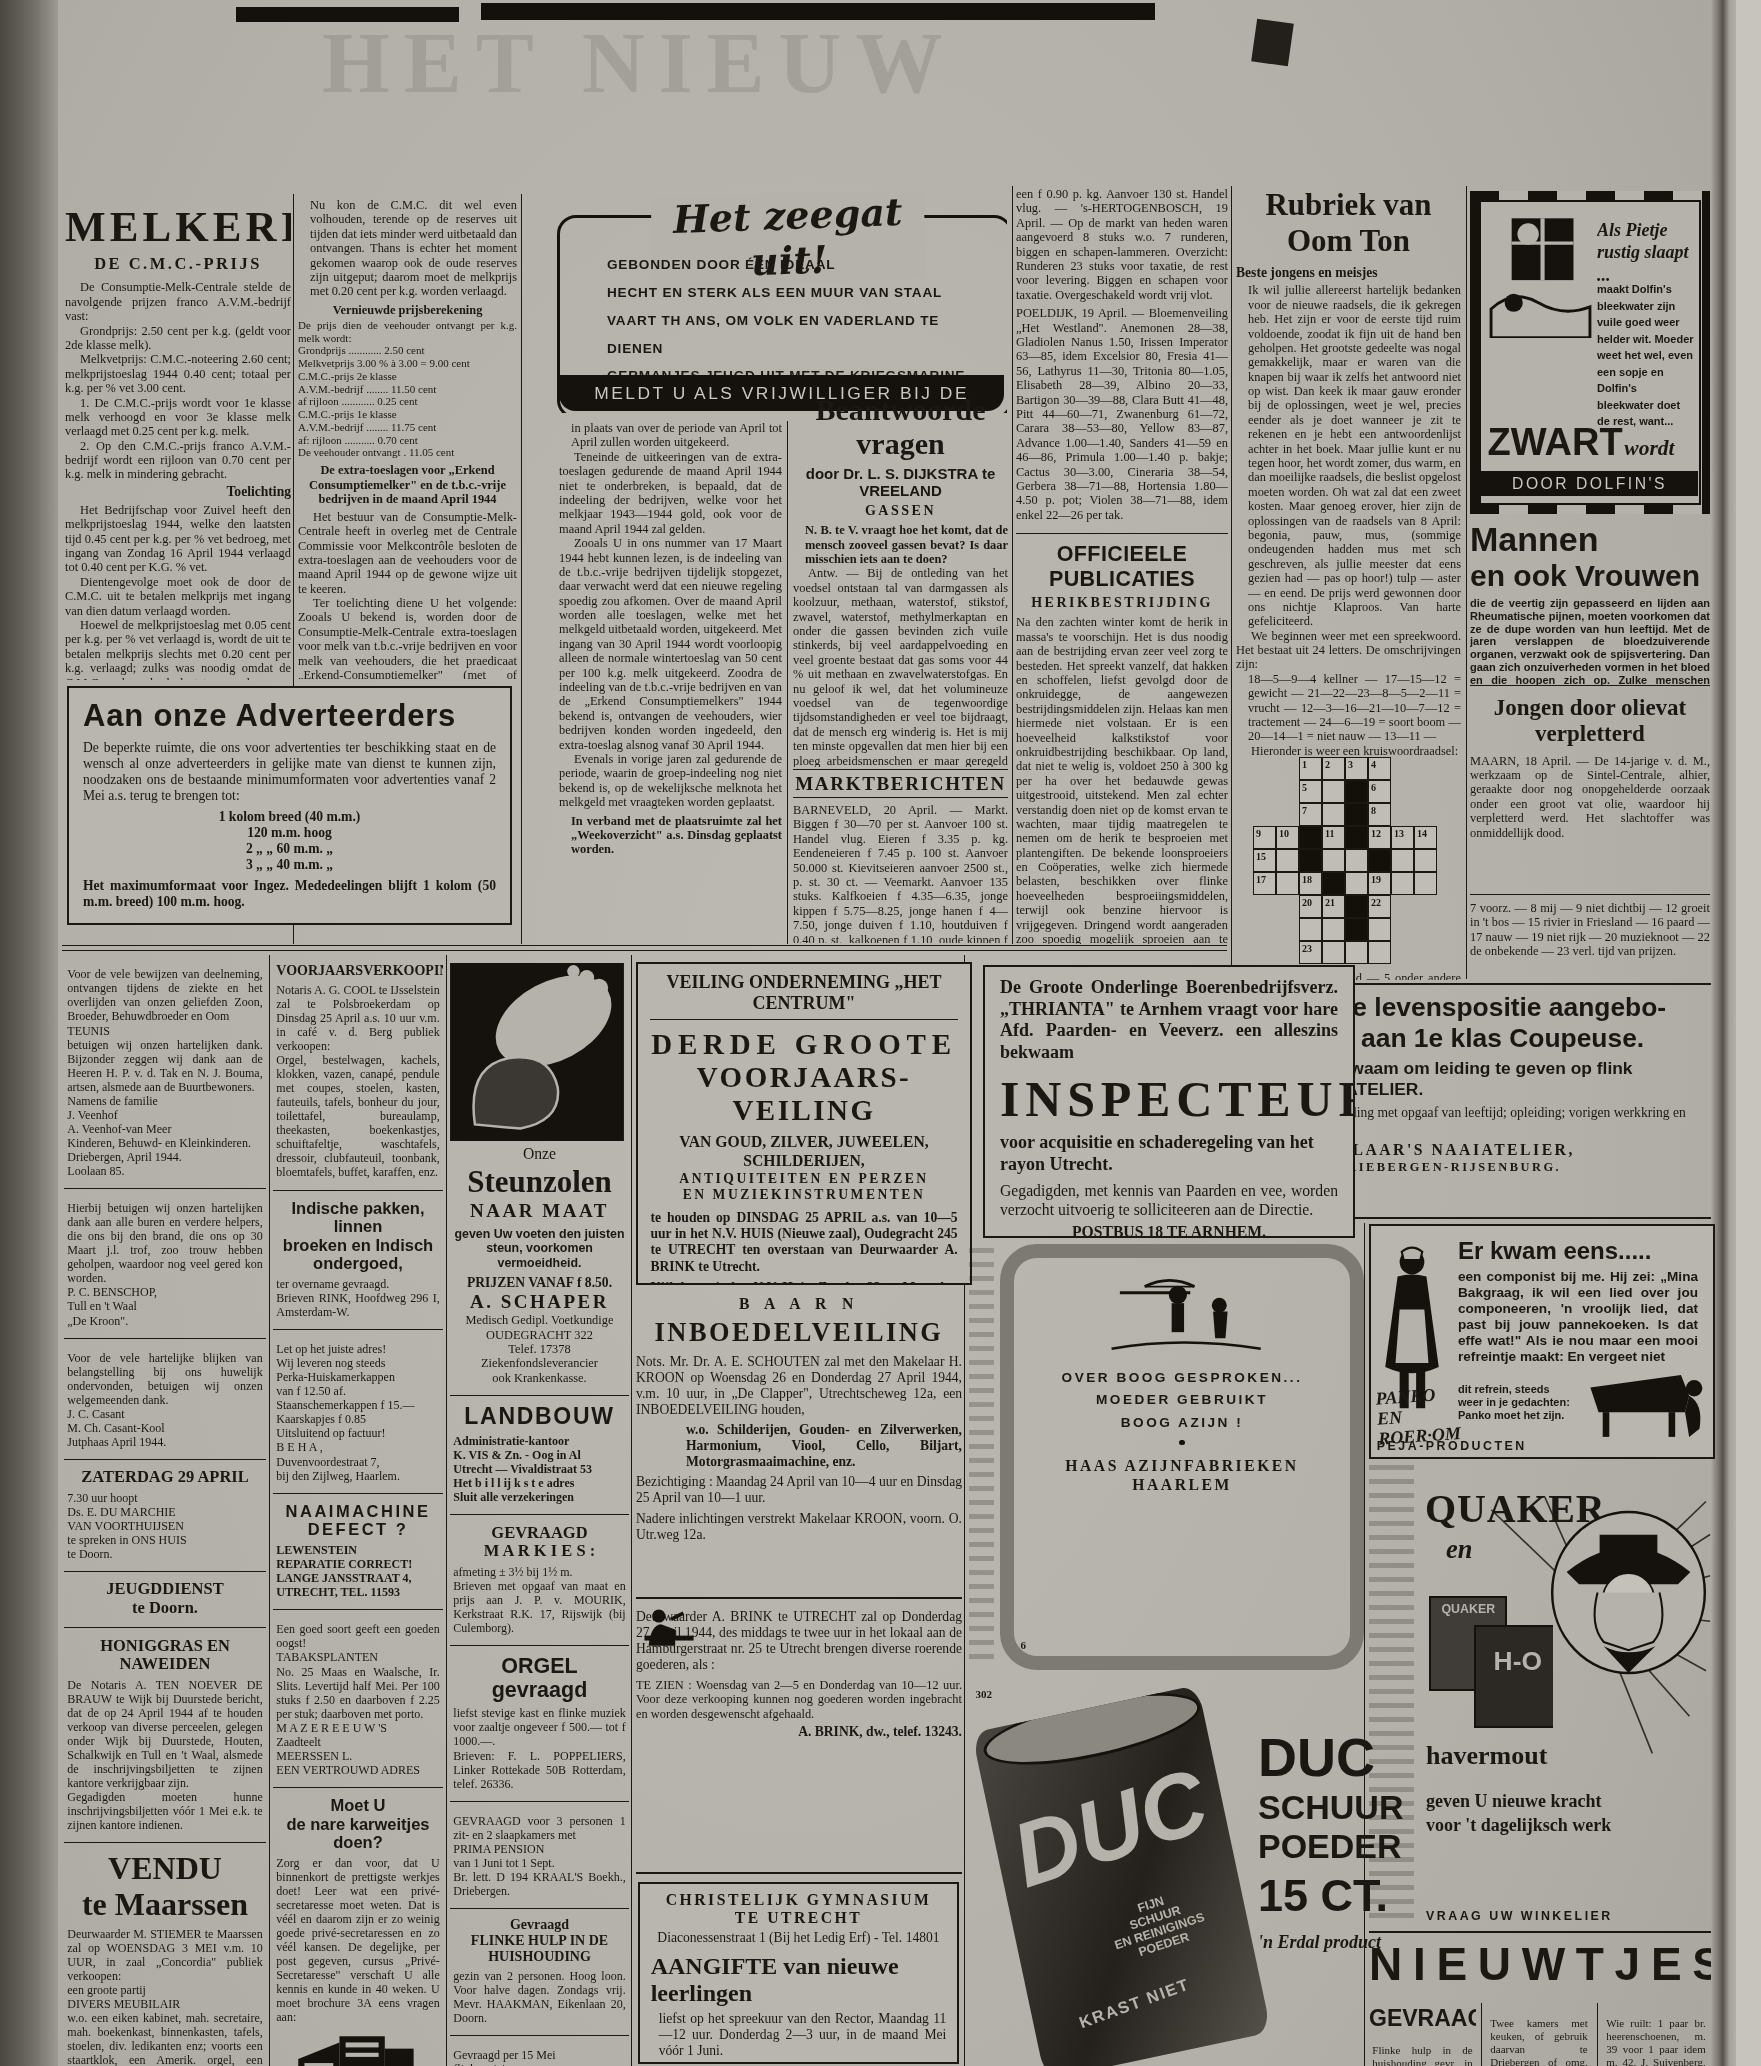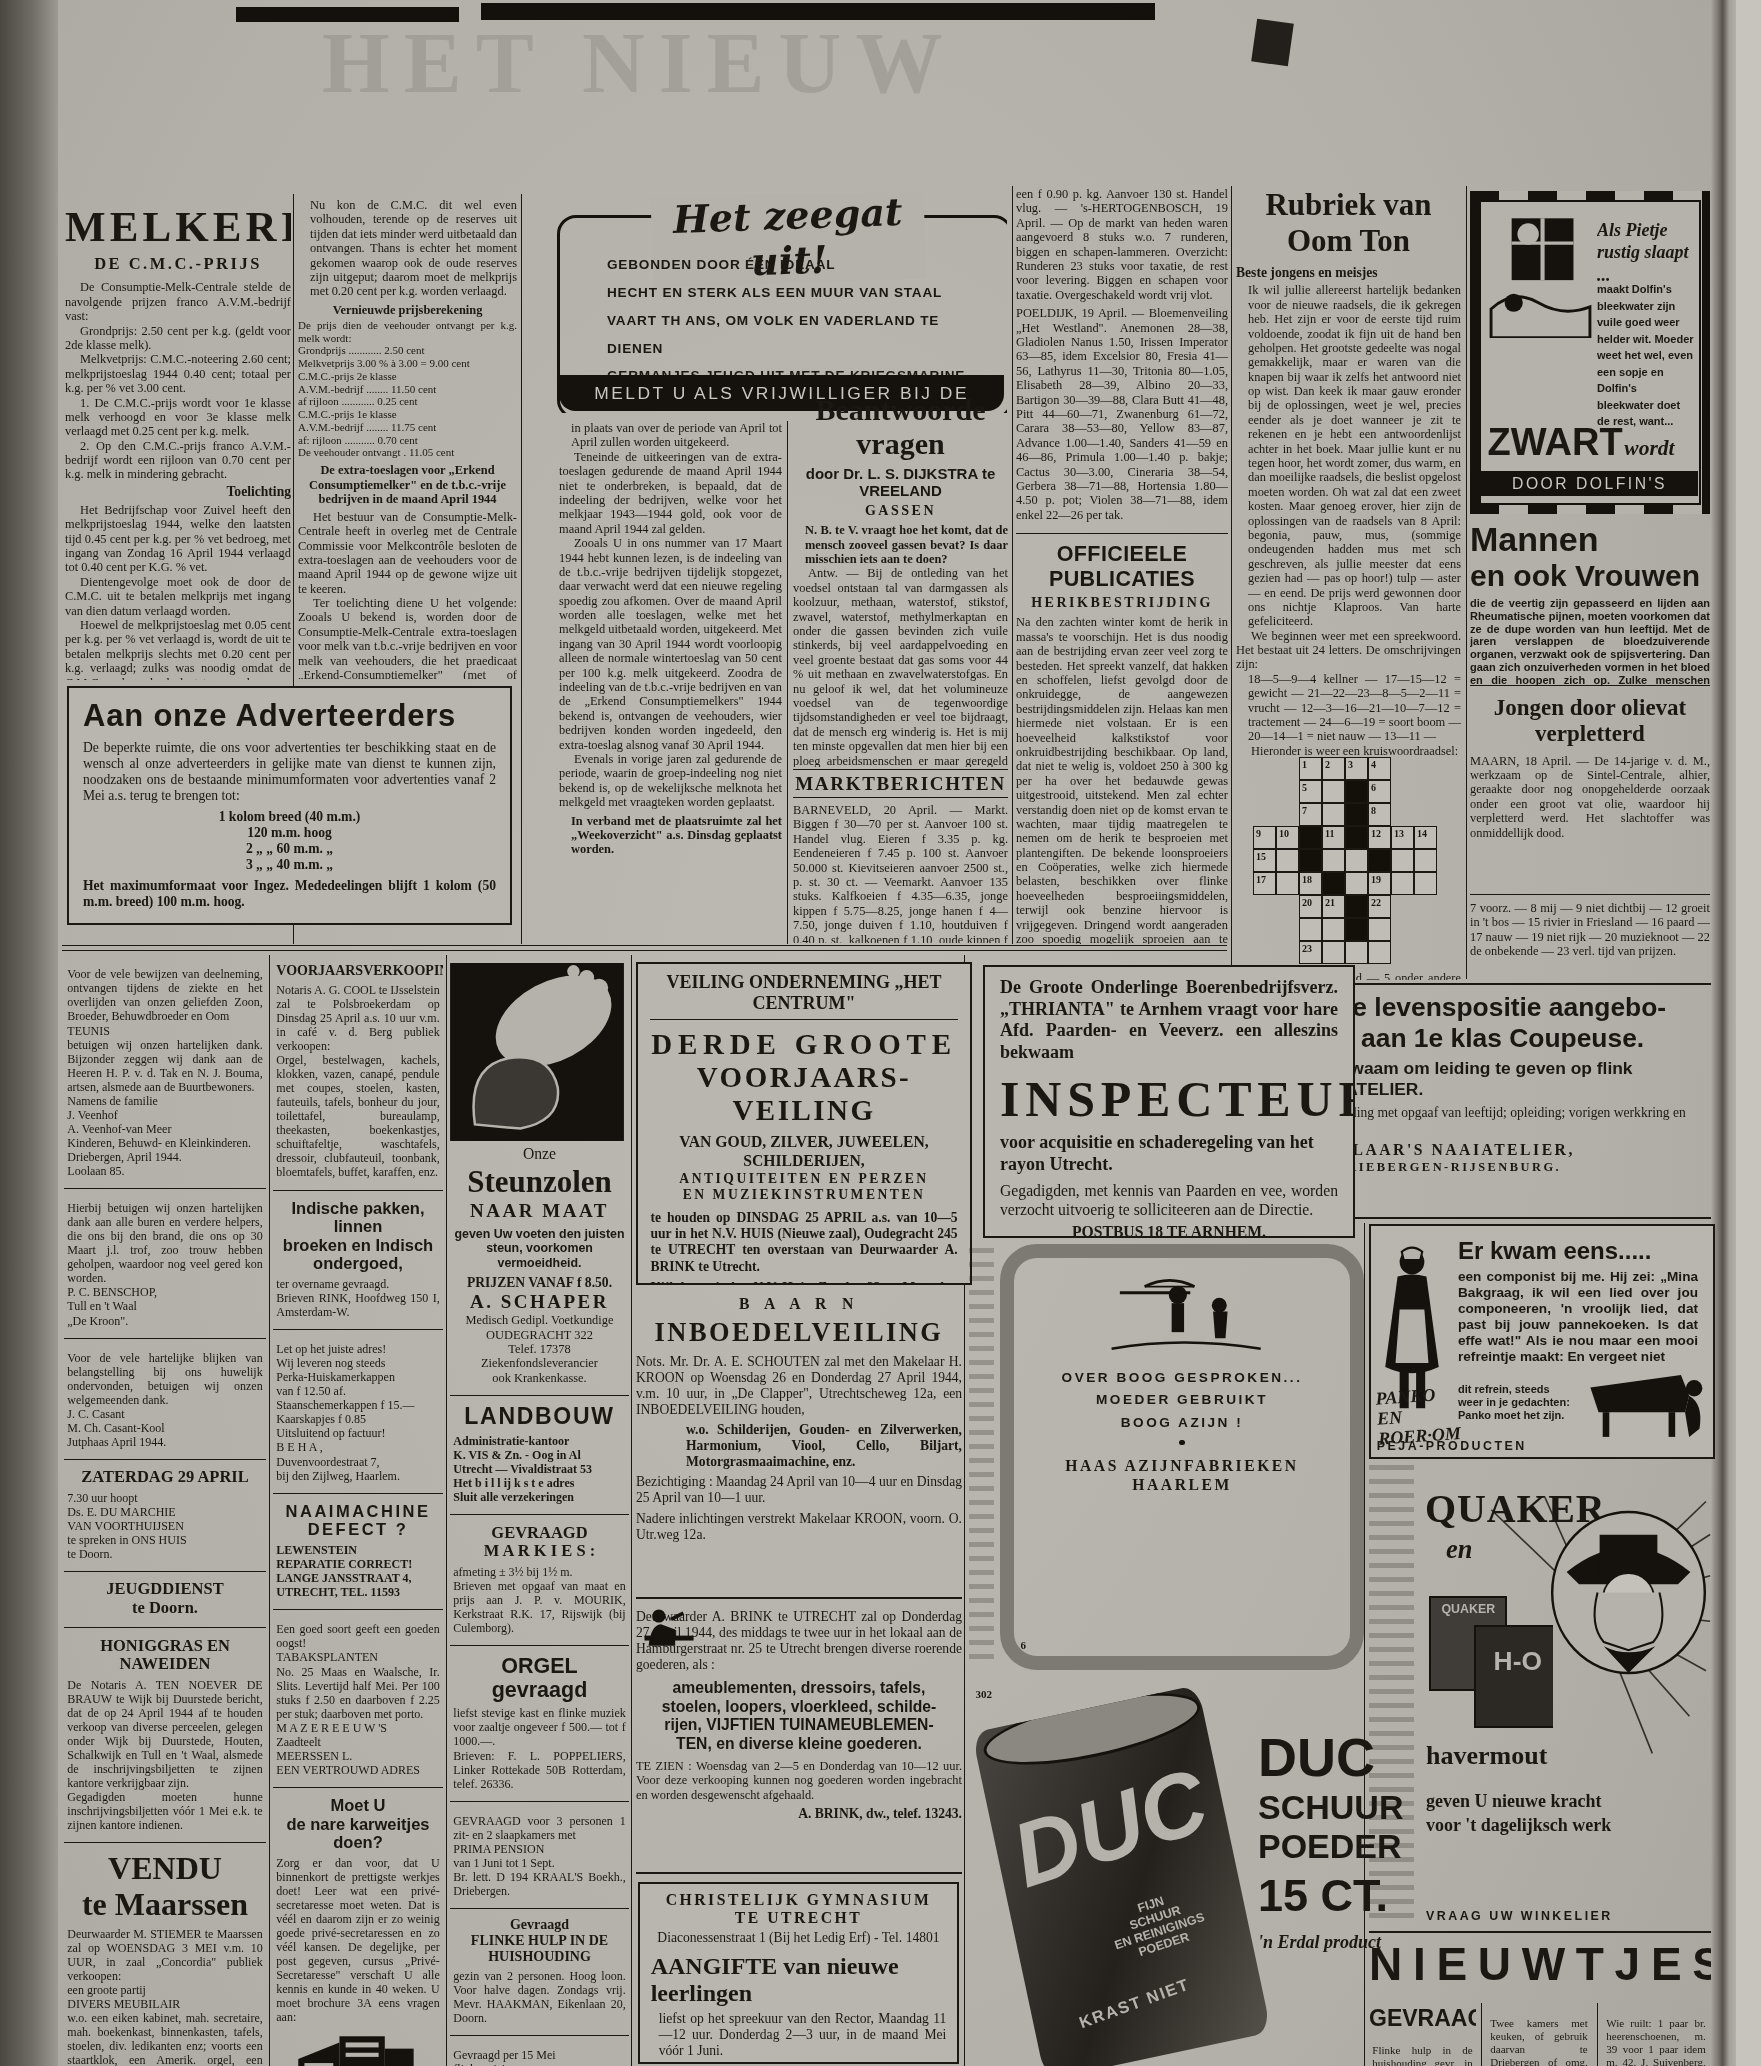--- a/index.html
+++ b/index.html
@@ -359,21 +359,21 @@
  <div class="it nb">
         <div class="ih" style="font-size:14px;">VOORJAARSVERKOOPING</div>
         <div class="ib pre">Notaris A. G. COOL te IJsselstein zal te Polsbroekerdam op Dinsdag 25 April a.s. 10 uur v.m. in café v. d. Berg publiek verkoopen:
 Orgel, bestelwagen, kachels, klokken, vazen, canapé, pendule met coupes, stoelen, kasten, fauteuils, tafels, bonheur du jour, toilettafel, bureaulamp, theekasten, boekenkastjes, schuiftafeltje, waschtafels, dressoir, clubfauteuil, toonbank, bloemtafels, buffet, karaffen, enz.</div>
       </div>
  <div class="it">
         <div class="ih sans">Indische pakken, linnen
 broeken en Indisch
 ondergoed,</div>
         <div class="ib pre c">ter overname gevraagd.
-Brieven RINK, Hoofdweg 150 I, Amsterdam-W.</div>
+Brieven RINK, Hoofdweg 296 I, Amsterdam-W.</div>
       </div>
  <div class="it">
         <div class="ih"></div>
         <div class="ib pre c">Let op het juiste adres!
 Wij leveren nog steeds
 Perka-Huiskamerkappen
 van f 12.50 af.
 Staanschemerkappen f 15.—
 Kaarskapjes          f 0.85
 Uitsluitend op factuur!
@@ -506,24 +506,20 @@
 </div>
 
 <div class="b" style="left:636px;top:1603px;width:326px;height:269px;border-bottom:2.9px double #1b1713;">
  <svg width="62" height="45" viewBox="0 0 150 110" style="position:absolute;left:0;top:4.1px;">
   <circle cx="55" cy="22" r="16" fill="#15120e"></circle>
   <path d="M30 95 Q35 45 60 42 L95 55 L95 95 Z" fill="#15120e"></path>
   <rect x="20" y="70" width="120" height="12" fill="#15120e"></rect>
   <line x1="85" y1="30" x2="115" y2="15" stroke="#15120e" stroke-width="9"></line>
  </svg>
  <div class="j t33" style="margin-top:5.8px;">Deurwaarder A. BRINK te UTRECHT zal op Donderdag 27 April 1944, des middags te twee uur in het lokaal aan de Hamburgerstraat nr. 25 te Utrecht brengen diverse roerende goederen, als :</div>
- <div class="c bd pre t38 sans" style="margin-top:5.8px;">ameublementen,   dressoirs,   tafels,
-stoelen,  loopers,  vloerkleed,  schilde-
-rijen,  VIJFTIEN  TUINAMEUBLEMEN-
-TEN, en diverse kleine goederen.</div>
  <div class="j t30" style="margin-top:5px;">TE ZIEN : Woensdag van 2—5 en Donderdag van 10—12 uur. Voor deze verkooping kunnen nog goederen worden ingebracht en worden desgewenscht afgehaald.</div>
  <div class="r bd t33" style="margin-top:3.3px;">A. BRINK, dw., telef. 13243.</div>
 </div>
 
 <div class="b box" style="left:638px;top:1882px;width:321px;height:182px;border-width:2.5px;padding:6.6px 10.7px;box-sizing:border-box;">
  <div class="c bd sp t38">CHRISTELIJK GYMNASIUM TE UTRECHT</div>
  <div class="c t33" style="margin-top:1.7px;">Diaconessenstraat 1 (Bij het Ledig Erf)   -   Tel. 14801</div>
  <div class="bd" style="font-size:24px;margin-top:6.6px;">AANGIFTE van nieuwe leerlingen</div>
  <div class="j t33" style="margin-top:4.1px;margin-left:8px;">liefst op het spreekuur van den Rector, Maandag 11—12 uur. Donderdag 2—3 uur, in de maand Mei vóór 1 Juni.</div>
 

